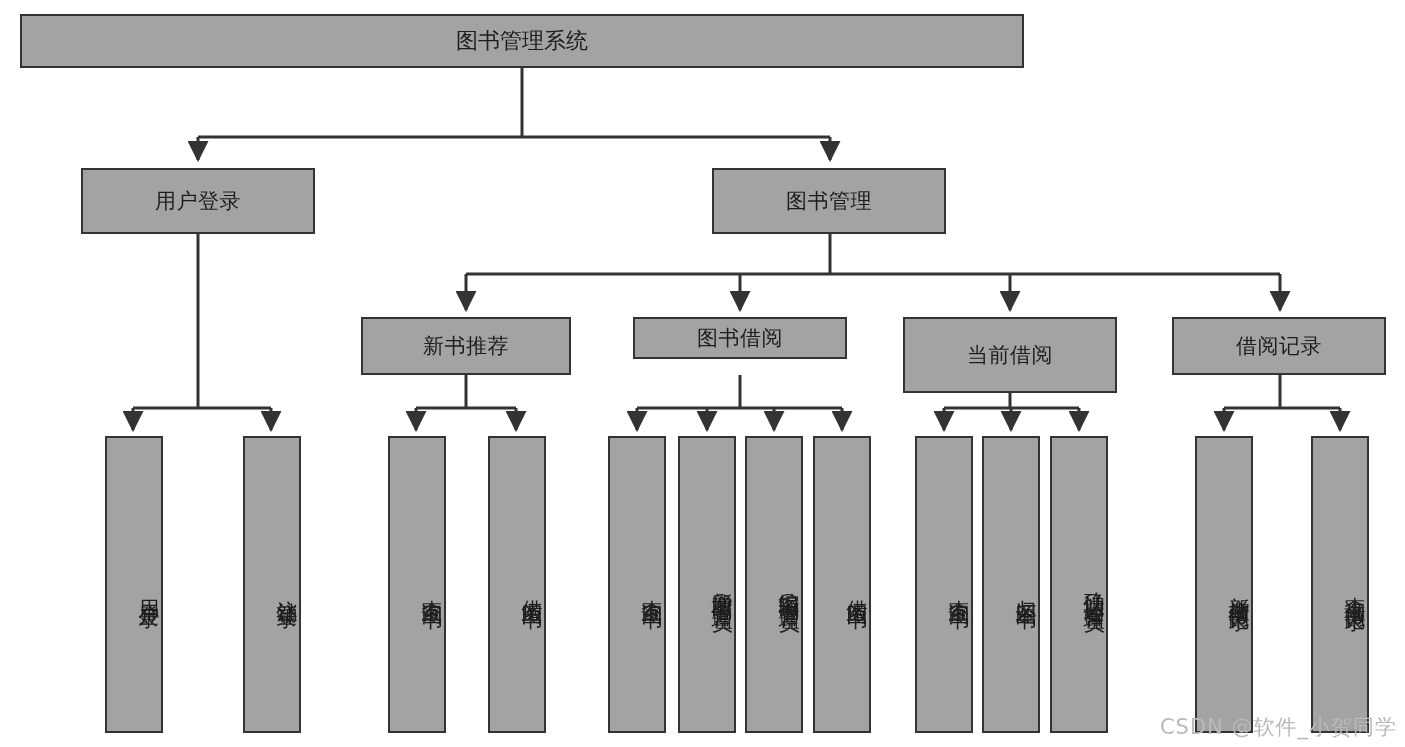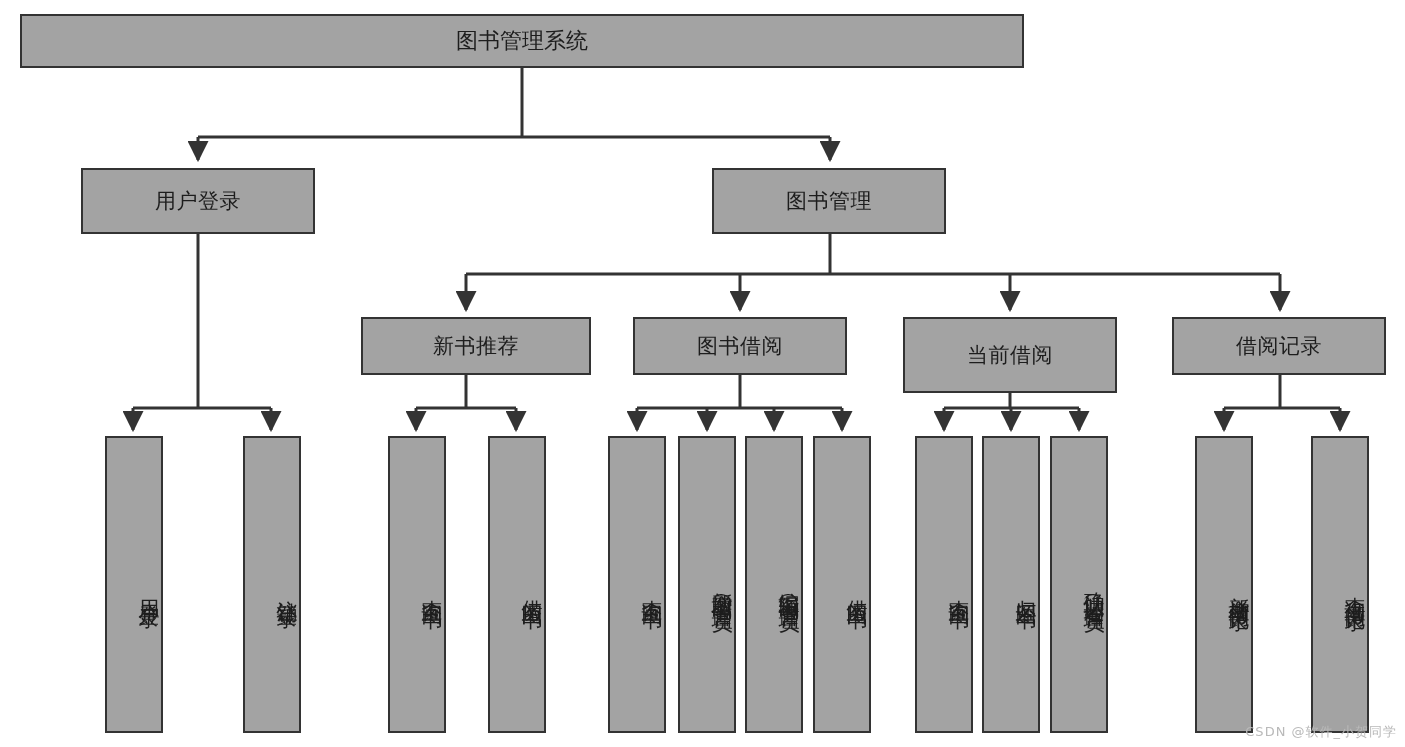--- a/index.html
+++ b/index.html
@@ -52,21 +52,21 @@
   }
   .node.v span{
     display:block;
     writing-mode:vertical-rl;
     text-orientation:upright;
   }
   .watermark{
     position:absolute;
     right:8px;
     bottom:6px;
-    font-size:13px;
+    font-size:21px;
     color:#b9b9b9;
     letter-spacing:1px;
     white-space:nowrap;
     user-select:none;
   }
 </style>
 </head>
 <body>
 
 <div id="diagram">
@@ -126,25 +126,25 @@
   </div>
 
   <div class="node h" style="left:81px;top:168px;width:234px;height:66px;">
     <span>用户登录</span>
   </div>
 
   <div class="node h" style="left:712px;top:168px;width:234px;height:66px;text-align:right;">
     <span>图书管理</span>
   </div>
 
-  <div class="node h" style="left:361px;top:317px;width:230px;height:58px;">
+  <div class="node h" style="left:361px;top:317px;width:210px;height:58px;">
     <span>新书推荐</span>
   </div>
 
-  <div class="node h" style="left:633px;top:317px;width:214px;height:58px;">
+  <div class="node h" style="left:633px;top:317px;width:214px;height:42px;">
     <span>图书借阅</span>
   </div>
 
   <div class="node h" style="left:903px;top:317px;width:214px;height:76px;">
     <span>当前借阅</span>
   </div>
 
   <div class="node h" style="left:1172px;top:317px;width:214px;height:58px;justify-content:center;">
     <span>借阅记录</span>
   </div>

